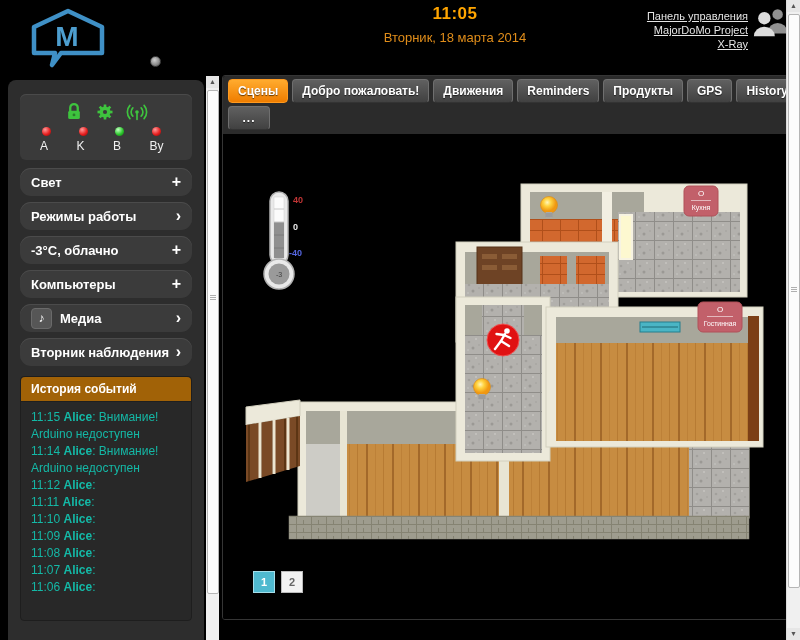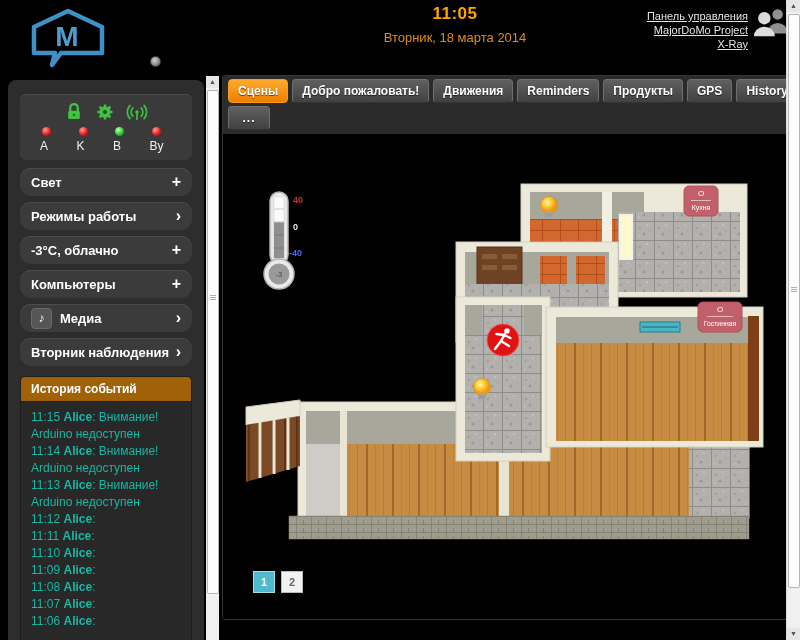--- a/index.html
+++ b/index.html
@@ -173,21 +173,20 @@
   <div class="acc">
     <span>Вторник наблюдения</span>
     <span class="action">›</span>
   </div>
 
   <div class="history">
     <div class="history-hd">История событий</div>
     <div class="log">
       <span><span>11:15</span> <b>Alice</b><span>: Внимание! Arduino недоступен</span><br></span>
       <span><span>11:14</span> <b>Alice</b><span>: Внимание! Arduino недоступен</span><br></span>
-      <span><span>11:13</span> <b>Alice</b><span>: Внимание! Arduino недоступен</span><br></span>
       <span><span>11:12</span> <b>Alice</b><span>:</span><br></span>
       <span><span>11:11</span> <b>Alice</b><span>:</span><br></span>
       <span><span>11:10</span> <b>Alice</b><span>:</span><br></span>
       <span><span>11:09</span> <b>Alice</b><span>:</span><br></span>
       <span><span>11:08</span> <b>Alice</b><span>:</span><br></span>
       <span><span>11:07</span> <b>Alice</b><span>:</span><br></span>
       <span><span>11:06</span> <b>Alice</b><span>:</span></span>
     </div>
     <div class="cmdrow">
       

